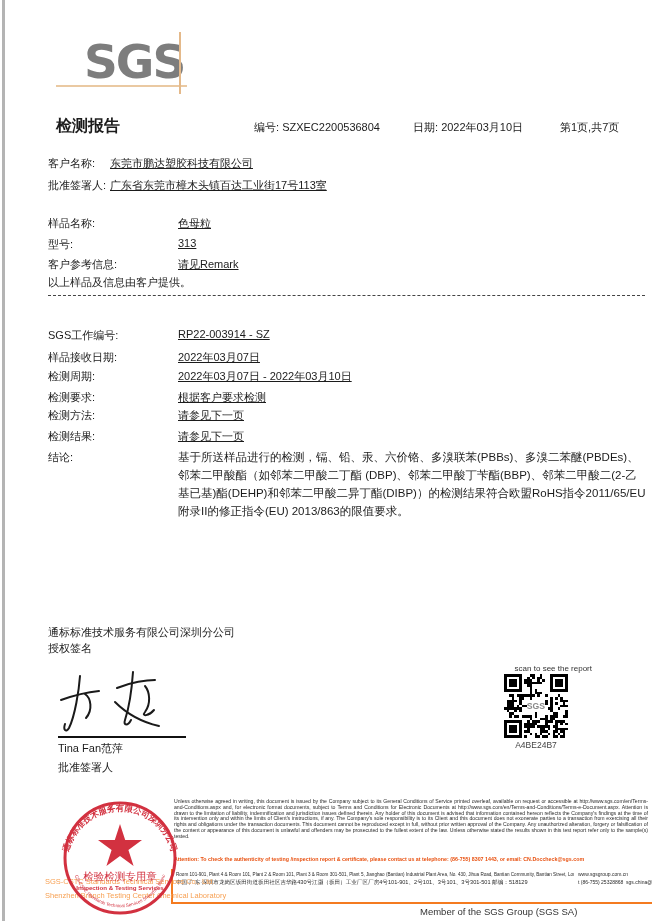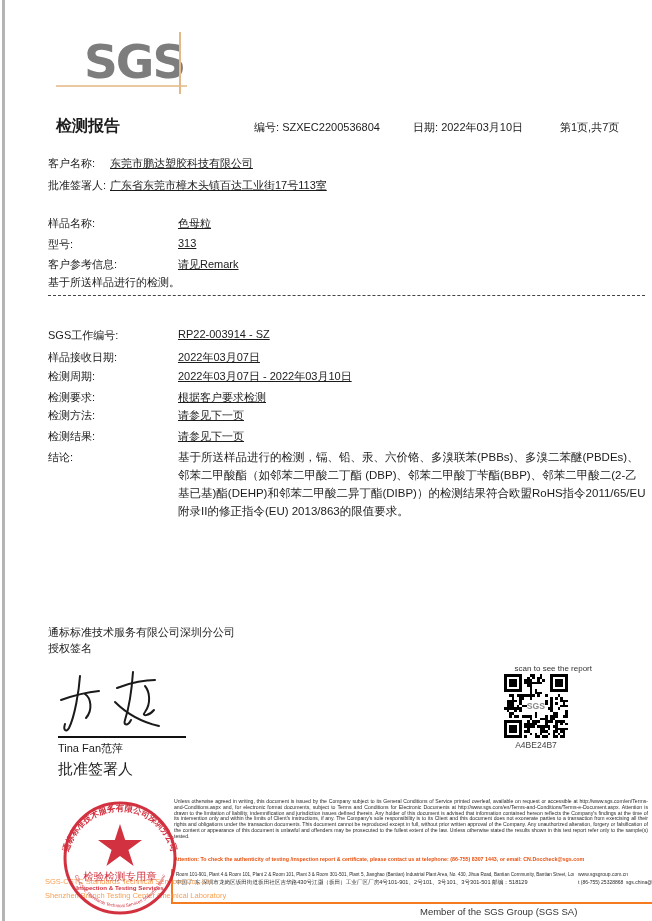--- a/index.html
+++ b/index.html
@@ -23,21 +23,21 @@
   .val-c{position:absolute;left:110px;white-space:nowrap;text-decoration:underline;}
   .val-s{position:absolute;left:178px;white-space:nowrap;text-decoration:underline;}
   .dashline{left:48px;top:295px;width:597px;border-top:1.5px dashed #444;}
   .conclusion{left:178px;top:448px;width:470px;font-size:11.5px;line-height:18px;}
   
   .sig-company{left:48px;top:625px;font-size:11px;}
   .sig-auth{left:48px;top:641px;font-size:11px;}
   .sig-img{left:55px;top:668px;}
   .sig-line{left:58px;top:736px;width:128px;height:1.5px;background:#111;}
   .sig-name{left:58px;top:741px;font-size:11px;}
-  .sig-title{left:58px;top:760px;font-size:15px;}
+  .sig-title{left:58px;top:760px;font-size:11px;}
   
   .qr-caption{left:480px;top:664px;width:112px;text-align:right;font-size:8px;color:#333;}
   .qr-box{left:504px;top:674px;}
   .qr-code-text{left:480px;top:740px;width:112px;text-align:center;font-size:8.5px;color:#444;}
   
   .stamp{left:55px;top:798px;opacity:.92;z-index:3;}
   .stamp-en{left:45px;font-size:7.5px;color:#f7a154;z-index:2;white-space:nowrap;}
   .legal{left:174px;top:799px;width:474px;font-size:5.15px;line-height:5.75px;
          text-align:justify;color:#2a2a2a;}
   .attention{left:174px;top:856px;width:474px;font-size:5.3px;line-height:6px;
@@ -82,21 +82,21 @@
 </div>
 <div class="abs row" style="top:237px">
   <span class="lbl">型号:</span>
   <span class="val-s">313</span>
 </div>
 <div class="abs row" style="top:257px">
   <span class="lbl">客户参考信息:</span>
   <span class="val-s">请见Remark</span>
 </div>
 <div class="abs row" style="top:275px">
-  <span class="lbl">基于所送样品进行的检测。</span>
+  <span class="lbl">以上样品及信息由客户提供。</span>
 </div>
 
 <div class="abs dashline"></div>
 
 <div class="abs row" style="top:328px">
   <span class="lbl">SGS工作编号:</span>
   <span class="val-s">RP22-003914 - SZ</span>
 </div>
 <div class="abs row" style="top:350px">
   <span class="lbl">样品接收日期:</span>

